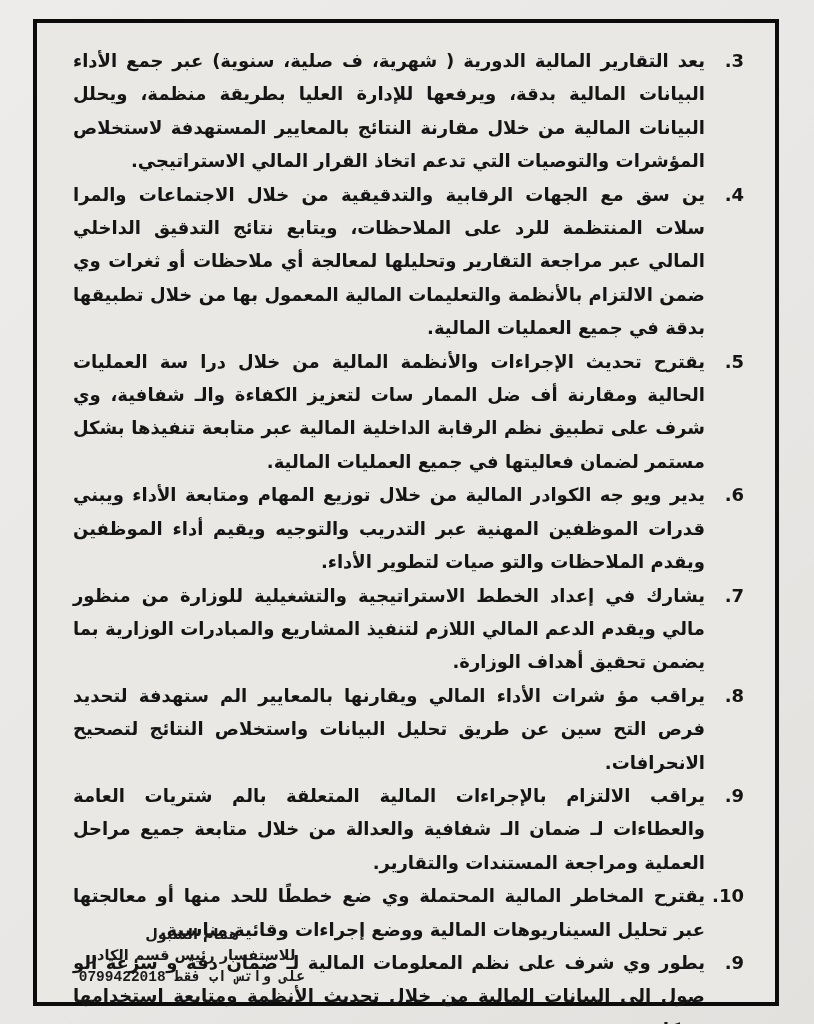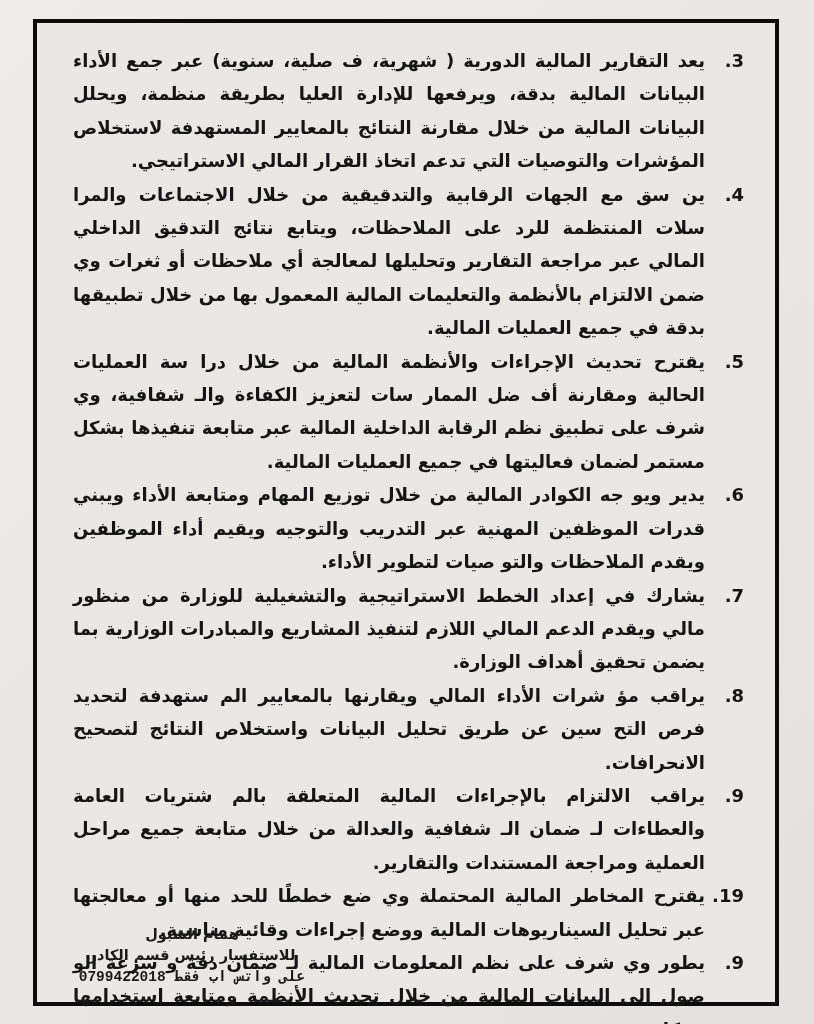--- a/index.html
+++ b/index.html
@@ -82,21 +82,21 @@
         <span class="num">8.</span>
         <span class="txt">يراقب مؤ شرات الأداء المالي ويقارنها بالمعايير الم ستهدفة لتحديد فرص التح سين عن طريق تحليل البيانات واستخلاص النتائج لتصحيح الانحرافات.</span>
       </div>
 
       <div class="item">
         <span class="num">9.</span>
         <span class="txt">يراقب الالتزام بالإجراءات المالية المتعلقة بالم شتريات العامة والعطاءات لـ ضمان الـ شفافية والعدالة من خلال متابعة جميع مراحل العملية ومراجعة المستندات والتقارير.</span>
       </div>
 
       <div class="item">
-        <span class="num">19.</span>
+        <span class="num">10.</span>
         <span class="txt">يقترح المخاطر المالية المحتملة وي ضع خططًا للحد منها أو معالجتها عبر تحليل السيناريوهات المالية ووضع إجراءات وقائية مناسبة.</span>
       </div>
 
       <div class="item">
         <span class="num">9.</span>
         <span class="txt">يطور وي شرف على نظم المعلومات المالية لـ ضمان دقة و سرعة الو صول إلى البيانات المالية من خلال تحديث الأنظمة ومتابعة استخدامها بشكل مستمر.</span>
       </div>
 
       <div class="footer">
         <div>همام الشبول</div>

